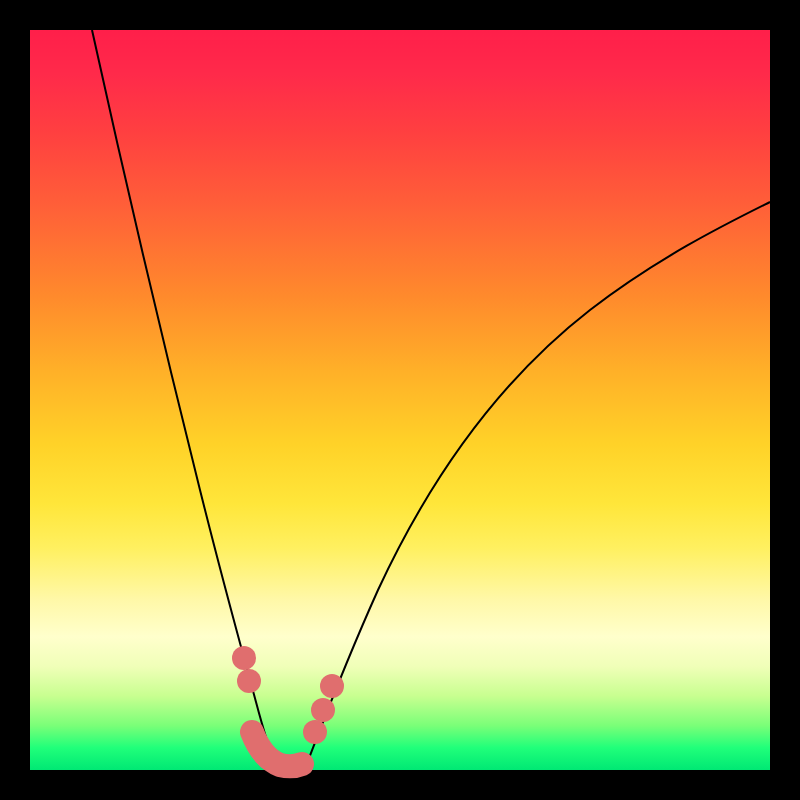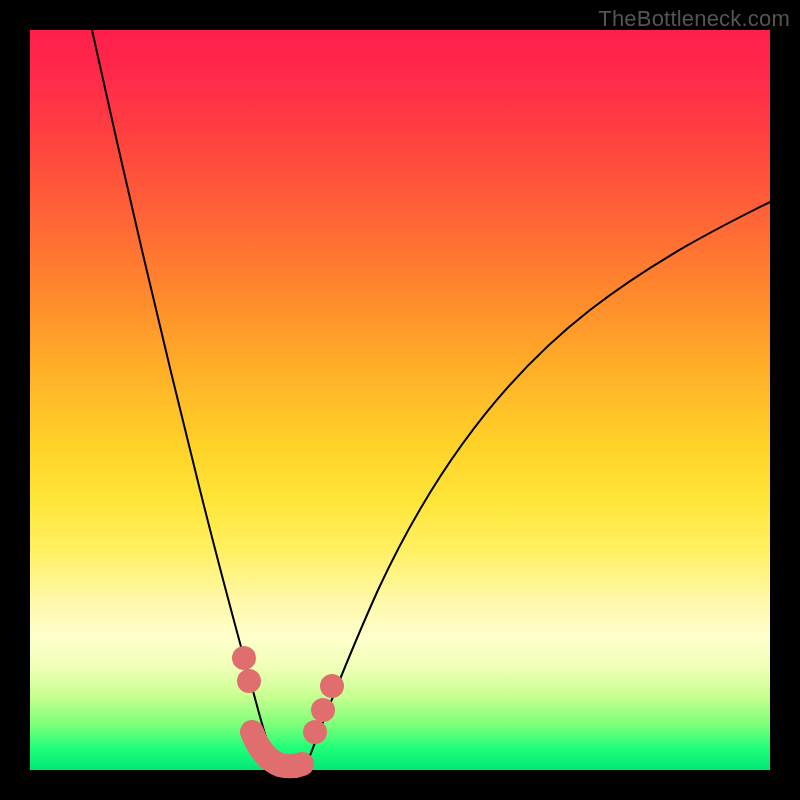--- a/index.html
+++ b/index.html
@@ -105,14 +105,13 @@
       <circle class="marker" cx="214" cy="628" r="12"></circle>
       <circle class="marker" cx="219" cy="651" r="12"></circle>
 
       <circle class="marker" cx="285" cy="702" r="12"></circle>
       <circle class="marker" cx="293" cy="680" r="12"></circle>
       <circle class="marker" cx="302" cy="656" r="12"></circle>
     </svg>
 
   </div>
 
-  <div class="watermark">TheBottleneck.com</div>
 </div>
 
 </body></html>

